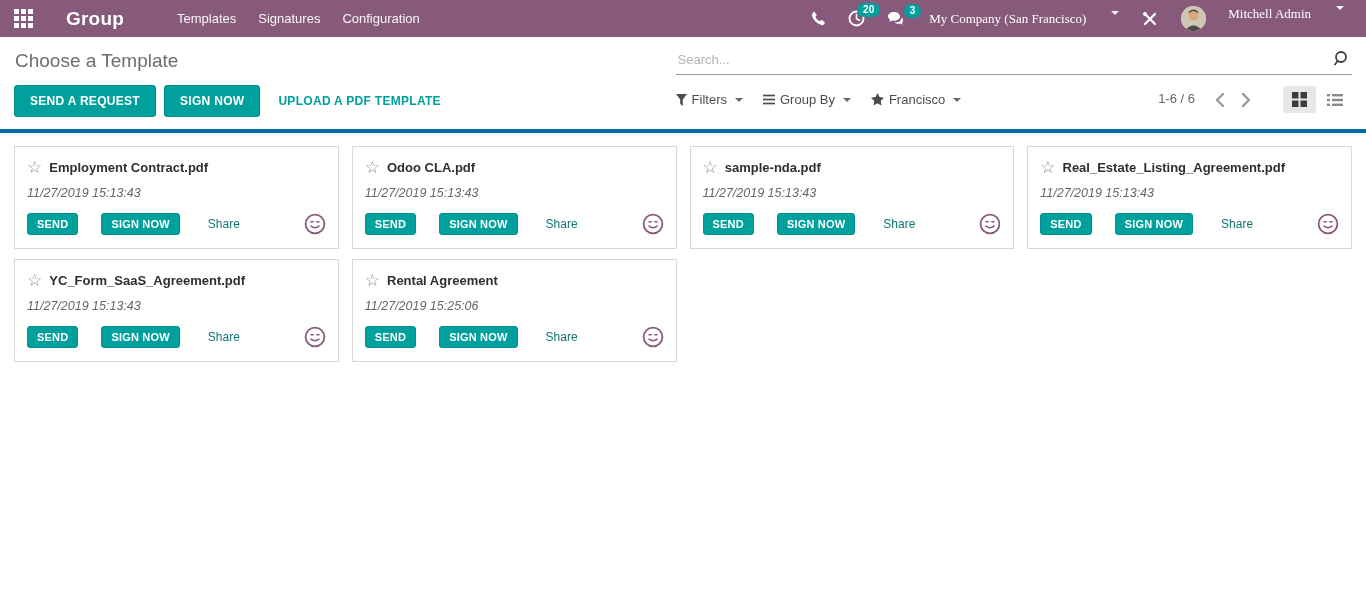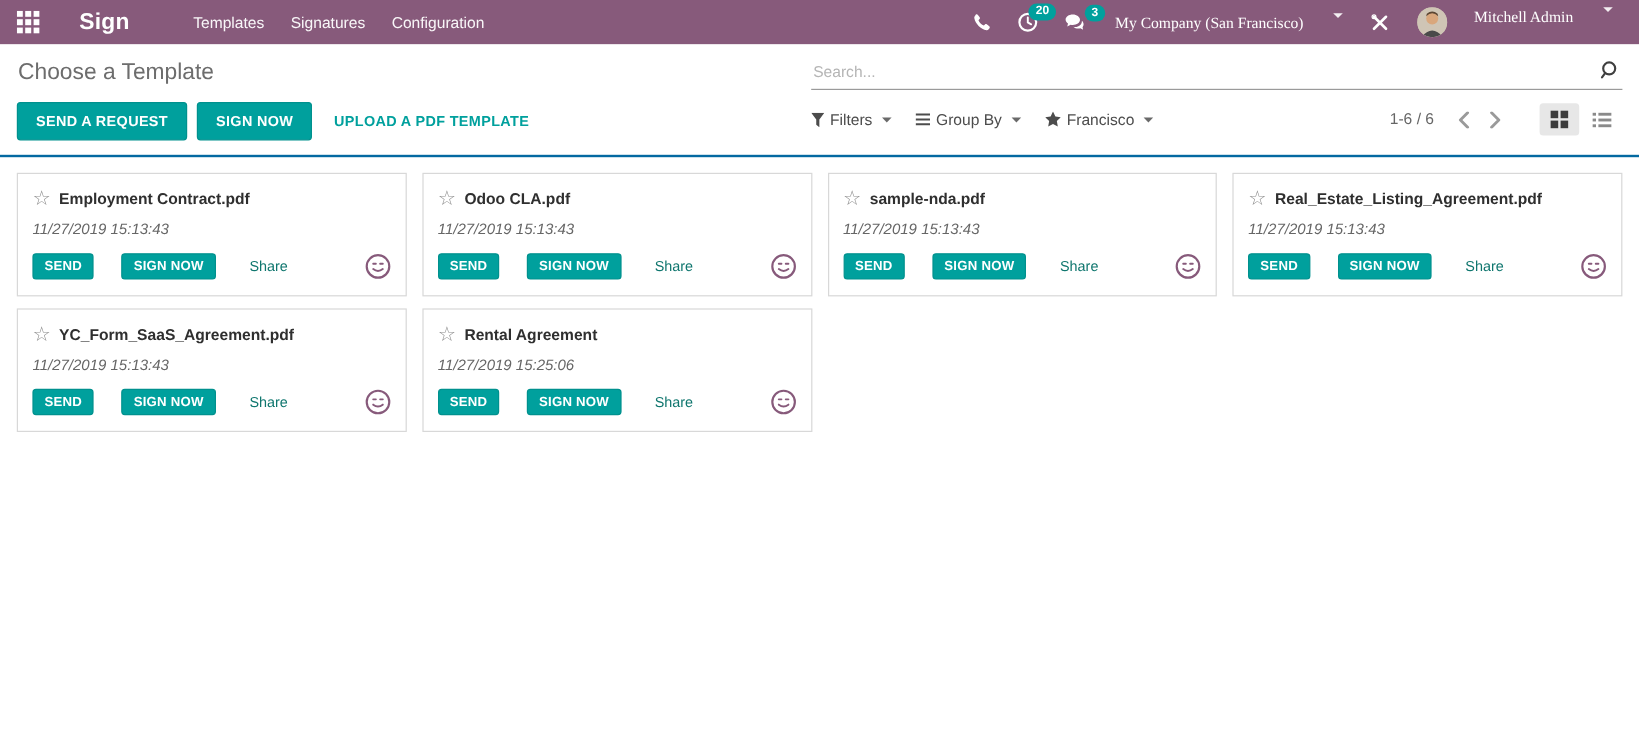--- a/index.html
+++ b/index.html
@@ -61,21 +61,21 @@
   .avatar {
     width: 25px; height: 25px; border-radius: 50%;
     overflow: hidden; background: #cfc5b5; display: inline-block;
     flex: 0 0 auto;
   }
 
   
   .control-panel {
     display: flex;
     padding: 9px 14px 12px 14px;
-    border-bottom: 2px solid #0369a1;
+    border-bottom: 4px solid #0369a1;
     background: #fff;
   }
   .cp-left { width: 49%; }
   .cp-title { font-size: 19px; color: #6d6d6d; padding: 4px 0 2px 1px; }
   .cp-buttons { margin-top: 11px; display: flex; align-items: center; }
   .btn-primary {
     background: #00A09D; border: 1px solid #00918e; color: #fff;
     font-weight: bold; font-size: 12px; letter-spacing: .3px;
     padding: 8px 15px; border-radius: 3px; cursor: pointer;
     margin-right: 8px;
@@ -165,21 +165,21 @@
           <rect x="0" y="7" width="5" height="5"></rect>
             <rect x="7" y="7" width="5" height="5"></rect>
             <rect x="14" y="7" width="5" height="5"></rect>
           <rect x="0" y="14" width="5" height="5"></rect>
             <rect x="7" y="14" width="5" height="5"></rect>
             <rect x="14" y="14" width="5" height="5"></rect>
         </g>
       </svg>
     </span>
   </button>
-  <span class="app-name">Sign</span>
+  <span class="app-name">Group</span>
   <ul class="topbar-menu">
     <li>Templates</li>
     <li>Signatures</li>
     <li>Configuration</li>
   </ul>
 
   <div class="systray">
     <div class="systray-item">
       <span>
         <svg width="16" height="16" viewBox="0 0 16 16">

